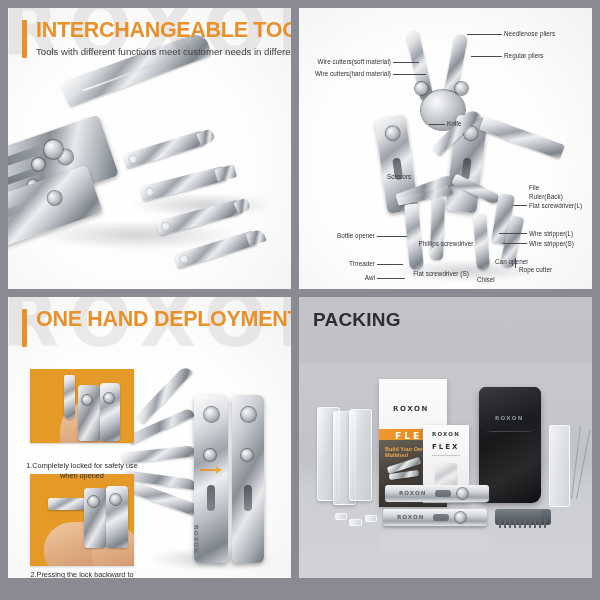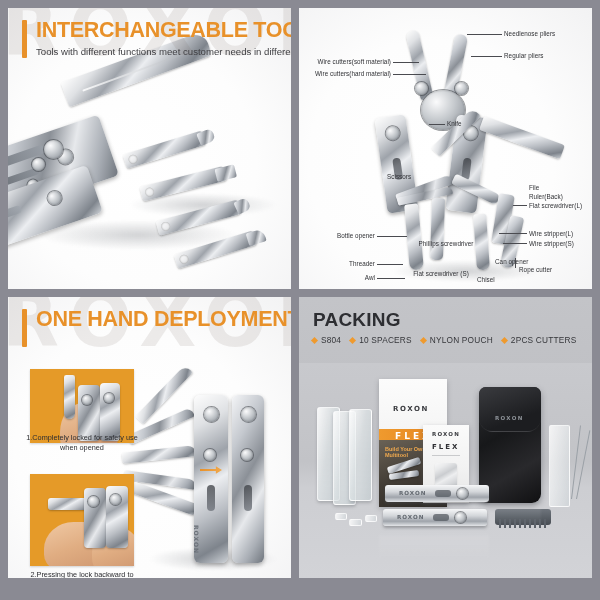--- a/index.html
+++ b/index.html
@@ -143,21 +143,21 @@
   #shot1{left:22px;top:72px;width:104px;height:74px;}
   #shot2{left:22px;top:177px;width:104px;height:92px;}
   .hand{
     position:absolute;border-radius:40% 40% 45% 45%/50% 50% 40% 40%;
     background:linear-gradient(160deg,#f0c9a4 0%,#e0ad82 45%,#c9906a 100%);
   }
   .cap{
     position:absolute;font-size:7.3px;color:#2b2c30;line-height:9.6px;
     text-align:center;width:120px;left:14px;
   }
-  #cap1{top:136px;}
+  #cap1{top:164px;}
   #cap2{top:273px;}
 
   
   .pk-head{
     position:absolute;left:14px;top:12px;
     font-size:19px;font-weight:bold;color:#2d2e32;letter-spacing:.2px;
   }
   .pk-list{position:absolute;left:13px;top:38px;width:272px;z-index:3;}
   .pk-row{display:flex;align-items:center;margin-bottom:3px;}
   .pk-item{display:flex;align-items:center;margin-right:9px;}
@@ -427,38 +427,20 @@
           <div class="h-title">ONE HAND DEPLOYMENT</div>
         </div>
       </div>
     </div>
   </div>
 
   <div class="panel" id="panel-packing">
     <div class="pk-head">PACKING</div>
 
     <div class="pk-list">
-      <div class="pk-row">
-        <div class="pk-item">
-            <span class="dia"></span>
-            <span class="pk-txt">S804</span>
-          </div>
-        <div class="pk-item">
-            <span class="dia"></span>
-            <span class="pk-txt">10 SPACERS</span>
-          </div>
-        <div class="pk-item">
-            <span class="dia"></span>
-            <span class="pk-txt">NYLON POUCH</span>
-          </div>
-        <div class="pk-item" style="margin-right:0;">
-            <span class="dia"></span>
-            <span class="pk-txt">2PCS CUTTERS</span>
-          </div>
-      </div>
     </div>
 
     <div class="pk-photo">
       <div class="tabletop"></div>
 
       <div class="case" style="left:18px;top:44px;width:21px;height:92px;"></div>
       <div class="case" style="left:34px;top:48px;width:21px;height:92px;"></div>
       <div class="case" style="left:50px;top:46px;width:21px;height:90px;"></div>
 
       <div class="box" style="left:80px;top:16px;width:68px;height:128px;">

